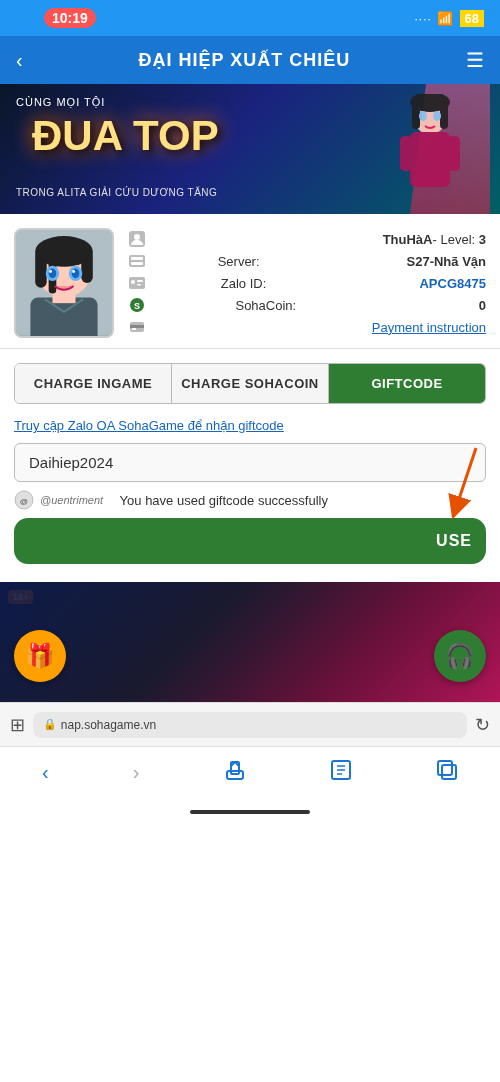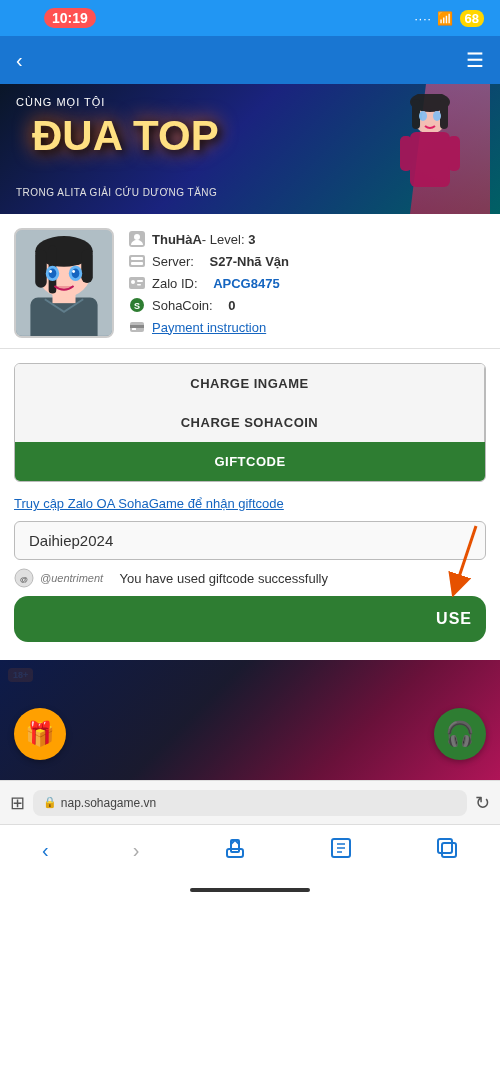--- a/index.html
+++ b/index.html
@@ -14,21 +14,21 @@
       padding: 0 16px;
     }
     .status-time {
       background: #ff5252; color: #fff; font-weight: bold;
       font-size: 14px; padding: 2px 8px; border-radius: 10px; margin-left: 28px;
     }
     .status-icons { display: flex; align-items: center; gap: 6px; }
     .status-icons span { color: #fff; font-size: 13px; }
     .battery-badge {
       background: #ffd600; color: #000; font-size: 12px;
-      font-weight: bold; padding: 1px 5px; border-radius: 8px;
+      font-weight: bold; padding: 1px 5px; border-radius: 0;
     }
 
     
     .header {
       width: 100%; height: 48px;
       background: #1976d2;
       display: flex; align-items: center; justify-content: space-between;
       padding: 0 16px;
     }
     .header-title { color: #fff; font-size: 18px; font-weight: bold; letter-spacing: 1px; }
@@ -52,27 +52,27 @@
       display: flex; flex-direction: row; padding: 14px 14px 10px 14px; gap: 14px;
       border-bottom: 1px solid #e0e0e0;
     }
     .avatar {
       width: 100px; height: 110px; border-radius: 8px;
       background: linear-gradient(180deg, #b0bec5 0%, #78909c 100%);
       flex-shrink: 0; overflow: hidden; display: flex; align-items: center; justify-content: center;
       border: 2px solid #ccc;
     }
     .user-info { flex: 1; display: flex; flex-direction: column; gap: 4px; padding-top: 2px; }
-    .info-row { display: flex; align-items: center; gap: 6px; font-size: 13px; color: #333; }
+    .info-row { display: flex; align-items: center; gap: 6px; font-size: 13px; color: #333; justify-content: space-between; }
     .info-icon { width: 18px; height: 18px; display: inline-flex; align-items: center; justify-content: center; flex-shrink: 0; }
     .payment-link { color: #1565c0; text-decoration: underline; font-size: 13px; cursor: pointer; }
 
     
     .tab-row {
-      display: flex; flex-direction: column; margin: 14px 14px 0 14px; gap: 0;
+      display: flex; flex-direction: row; margin: 14px 14px 0 14px; gap: 0;
       border: 1px solid #bbb; border-radius: 6px; overflow: hidden;
     }
     .tab-btn {
       flex: 1; padding: 12px 4px; text-align: center; font-size: 13px; font-weight: bold;
       background: #f5f5f5; color: #333; cursor: pointer; border: none; outline: none;
       border-right: 1px solid #bbb; letter-spacing: 0.5px;
     }
     .tab-btn:last-child { border-right: none; }
     .tab-btn.active { background: #2e7d32; color: #fff; }
 
@@ -156,20 +156,21 @@
   <span class="status-time">10:19</span>
   <div class="status-icons">
     <span>····</span>
     <span>📶</span>
     <span class="battery-badge">68</span>
   </div>
 </div>
 
 <div class="header">
   <span class="header-icon">‹</span>
+  <span class="header-title">ĐẠI HIỆP XUẤT CHIÊU</span>
   <span class="header-icon">☰</span>
 </div>
 
 <div class="banner">
   <div style="position:absolute;top:0;left:0;width:100%;height:100%;background:linear-gradient(135deg,#0a1628 0%,#1a237e 45%,#006064 100%);"></div>
   <div class="banner-char"></div>
   <div style="position:absolute;top:12px;left:16px;color:#fff;font-size:11px;font-weight:500;letter-spacing:1px;">CÙNG MỌI TỘI</div>
   <div style="position:absolute;top:28px;left:32px;color:#ffe082;font-size:42px;font-weight:900;text-shadow:3px 3px 10px #000,0 0 20px #ff6d00;">ĐUA TOP</div>
   <div style="position:absolute;bottom:16px;left:16px;color:#e0e0e0;font-size:10px;letter-spacing:0.5px;">TRONG ALITA GIẢI CỨU DƯƠNG TĂNG</div>
 

